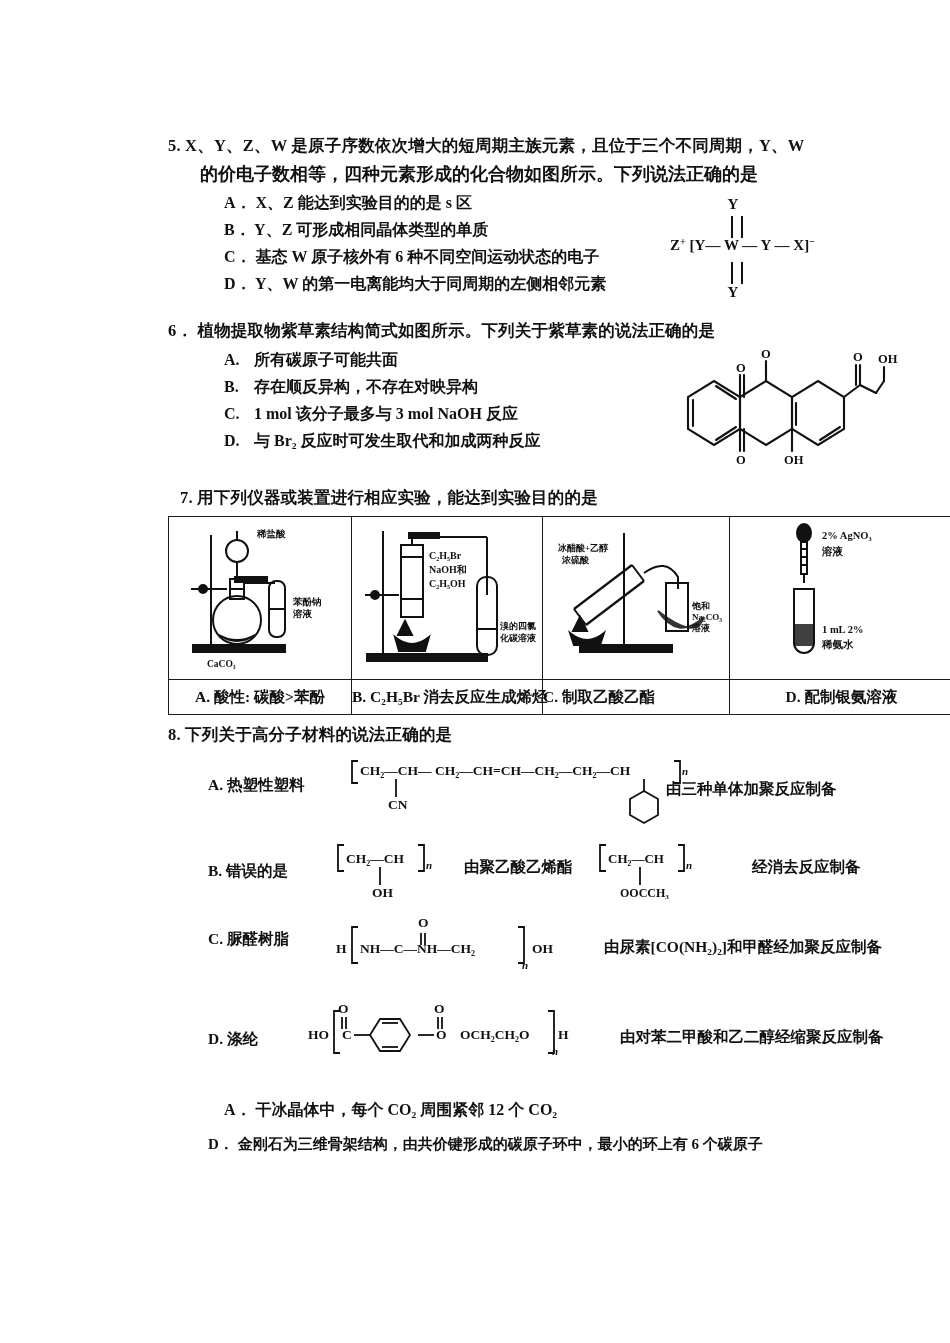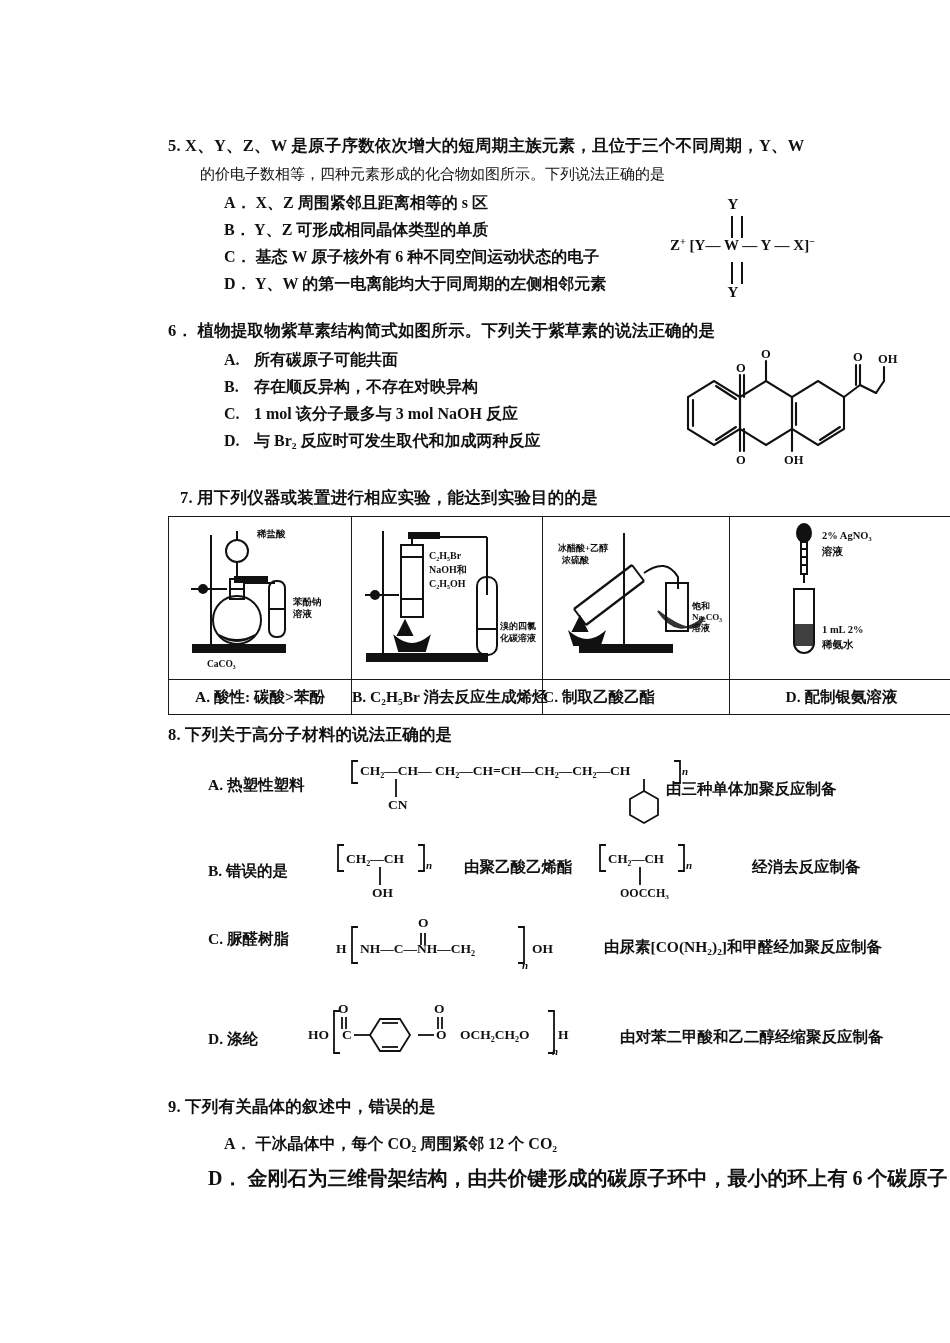--- a/index.html
+++ b/index.html
@@ -30,23 +30,23 @@
   .q-block { margin-bottom: 6px; }
   .q-stem {
     font-size: 16.5px;
     line-height: 28px;
     font-weight: 600;
     letter-spacing: 0.2px;
     position: relative;
   }
   .q-num { display: inline; }
   .q-stem-cont {
-    font-size: 15px;
+    font-size: 18px;
     line-height: 28px;
-    font-weight: 400;
+    font-weight: 700;
     padding-left: 32px;
   }
   .opts { margin-top: 1px; }
   .opt {
     font-size: 16px;
     line-height: 27px;
     font-weight: 600;
     padding-left: 56px;
     white-space: nowrap;
   }
@@ -156,21 +156,21 @@
     <div class="q-block q5-wrap">
       <div class="q-stem">
         <span class="q-num">5.</span>
         <span>X、Y、Z、W 是原子序数依次增大的短周期主族元素，且位于三个不同周期，Y、W</span>
       </div>
       <div class="q-stem-cont">的价电子数相等，四种元素形成的化合物如图所示。下列说法正确的是</div>
 
       <div class="opts">
         <div class="opt">
           <span class="lbl">A．</span>
-          <span>X、Z 周围紧邻且距离相等的 s 区</span>
+          <span>X、Z 能达到实验目的的是 s 区</span>
         </div>
         <div class="opt">
           <span class="lbl">B．</span>
           <span>Y、Z 可形成相同晶体类型的单质</span>
         </div>
         <div class="opt">
           <span class="lbl">C．</span>
           <span>基态 W 原子核外有 6 种不同空间运动状态的电子</span>
         </div>
         <div class="opt">
@@ -517,30 +517,26 @@
               <line x1="74" y1="28" x2="90" y2="28"></line>
               <line x1="74" y1="52" x2="90" y2="52"></line>
             </g>
           </svg>
         </div>
         <div class="poly-tail" style="left:452px; top:34px;">由对苯二甲酸和乙二醇经缩聚反应制备</div>
       </div>
     </div>
 
     <div class="q-block" style="margin-top:16px;">
-      <div class="q-stem">
-        <span class="q-num">9.</span>
-        <span>下列有关晶体的叙述中，错误的是</span>
-      </div>
       <div class="opts" style="margin-top:6px;">
         <div class="opt" style="line-height:34px;">
           <span class="lbl">A．</span>
           <span>干冰晶体中，每个 CO₂ 周围紧邻 12 个 CO₂</span>
         </div>
-        <div class="opt" style="line-height:34px; padding-left:40px; font-size:20px;">
+        <div class="opt" style="line-height:34px; padding-left:40px; font-size:15px;">
           <span class="lbl">D．</span>
           <span>金刚石为三维骨架结构，由共价键形成的碳原子环中，最小的环上有 6 个碳原子</span>
         </div>
       </div>
     </div>
 
   </div>
 
 </div>
 

